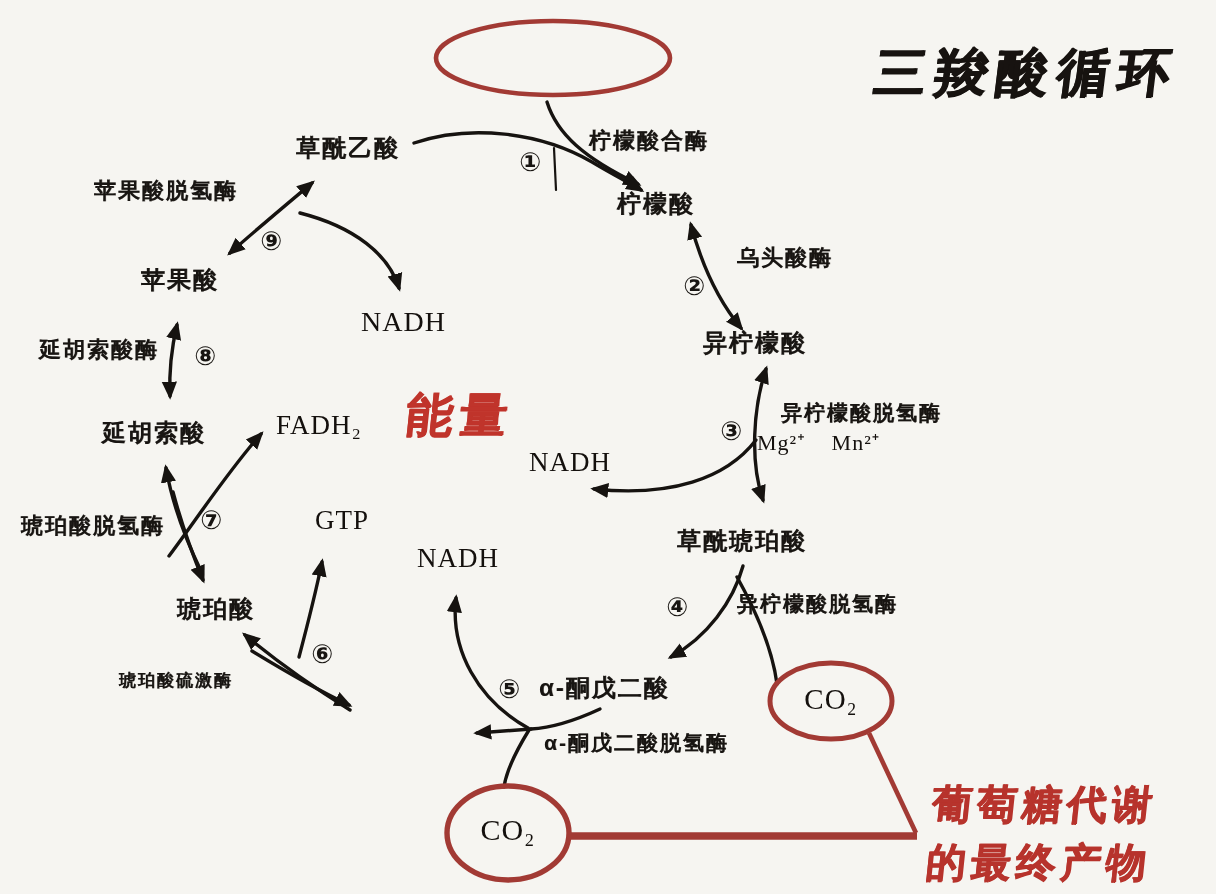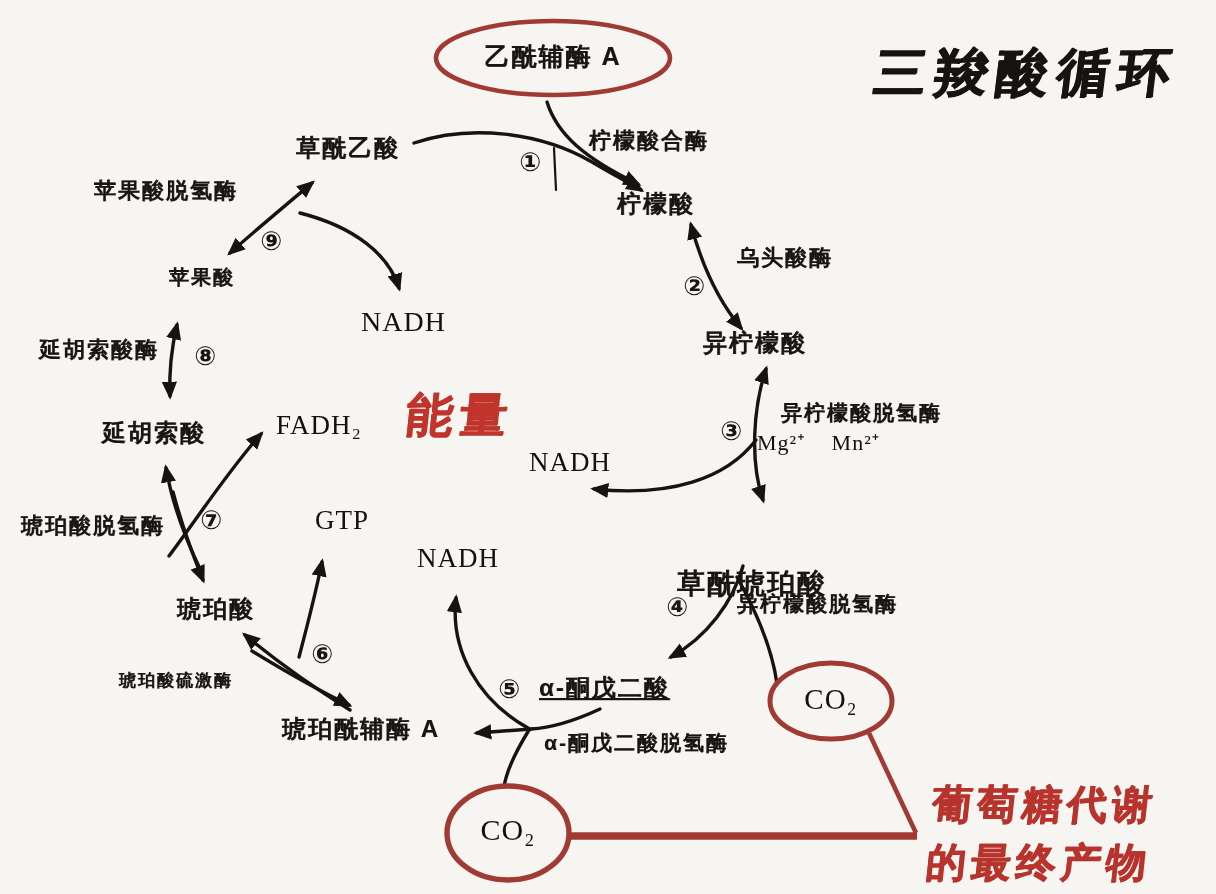--- a/index.html
+++ b/index.html
@@ -85,34 +85,33 @@
       <ellipse cx="553" cy="58" rx="117" ry="37" stroke-width="4.6"></ellipse>
       <ellipse cx="831" cy="701" rx="61" ry="38" stroke-width="5"></ellipse>
       <ellipse cx="508" cy="833" rx="61" ry="47" stroke-width="5.4"></ellipse>
       <path d="M 571,836 L 917,836" stroke-width="7.5"></path>
       <path d="M 869,733 L 916,833" stroke-width="4.6"></path>
     </g>
   </svg>
 
   <div class="title-brush" style="left:874px;top:38px;font-size:52px;">三羧酸循环</div>
 
-  <div class="lbl center" style="left:450px;top:42px;width:206px;font-size:25px;">乙酰辅酶 A</div>
 
   <div class="lbl" style="left:589px;top:128px;font-size:22px;">柠檬酸合酶</div>
   <div class="step" style="left:519px;top:147px;font-size:26px;">①</div>
 
   <div class="lbl" style="left:296px;top:134px;font-size:24px;">草酰乙酸</div>
   <div class="lbl" style="left:94px;top:178px;font-size:22px;">苹果酸脱氢酶</div>
   <div class="step" style="left:260px;top:226px;font-size:26px;">⑨</div>
 
   <div class="lbl" style="left:617px;top:190px;font-size:24px;">柠檬酸</div>
   <div class="step" style="left:683px;top:271px;font-size:26px;">②</div>
   <div class="lbl" style="left:737px;top:245px;font-size:22px;">乌头酸酶</div>
 
-  <div class="lbl" style="left:141px;top:266px;font-size:20px;margin-left:28px;">苹果酸</div>
+  <div class="lbl" style="left:141px;top:266px;font-size:24px;">苹果酸</div>
 
   <div class="chem" style="left:361px;top:306px;font-size:28px;">NADH</div>
 
   <div class="lbl" style="left:703px;top:329px;font-size:24px;">异柠檬酸</div>
 
   <div class="lbl" style="left:39px;top:337px;font-size:22px;">延胡索酸酶</div>
   <div class="step" style="left:194px;top:341px;font-size:26px;">⑧</div>
 
   <div class="brush" style="left:406px;top:384px;font-size:47px;color:#c0342b;letter-spacing:7px;">能量</div>
 
@@ -124,36 +123,35 @@
   <div class="chem" style="left:757px;top:426px;font-size:22px;">Mg²⁺    Mn²⁺</div>
 
   <div class="chem" style="left:529px;top:447px;font-size:27px;">NADH</div>
 
   <div class="step" style="left:200px;top:505px;font-size:26px;">⑦</div>
   <div class="lbl" style="left:21px;top:513px;font-size:22px;">琥珀酸脱氢酶</div>
 
   <div class="chem" style="left:315px;top:505px;font-size:27px;">GTP</div>
   <div class="chem" style="left:417px;top:543px;font-size:27px;">NADH</div>
 
-  <div class="lbl" style="left:677px;top:527px;font-size:28px;margin-top:41px;">草酰琥珀酸</div>
+  <div class="lbl" style="left:677px;top:527px;font-size:24px;">草酰琥珀酸</div>
 
   <div class="lbl" style="left:177px;top:595px;font-size:24px;">琥珀酸</div>
 
   <div class="step" style="left:666px;top:592px;font-size:26px;">④</div>
   <div class="lbl" style="left:737px;top:592px;font-size:21px;">异柠檬酸脱氢酶</div>
 
   <div class="step" style="left:311px;top:639px;font-size:26px;">⑥</div>
   <div class="lbl" style="left:119px;top:671px;font-size:17px;">琥珀酸硫激酶</div>
 
   <div class="step" style="left:498px;top:674px;font-size:26px;">⑤</div>
-  <div class="lbl" style="left:539px;top:674px;font-size:24px;text-decoration:underline;">α-酮戊二酸</div>
+  <div class="lbl" style="left:539px;top:674px;font-size:24px;">α-酮戊二酸</div>
 
   <div class="chem center" style="left:786px;top:683px;width:90px;font-size:29px;">CO₂</div>
 
-  <div class="lbl" style="left:282px;top:715px;font-size:24px;">琥珀酰辅酶 A</div>
   <div class="lbl" style="left:544px;top:731px;font-size:21px;">α-酮戊二酸脱氢酶</div>
 
   <div class="chem center" style="left:463px;top:813px;width:90px;font-size:30px;">CO₂</div>
 
   <div class="brush" style="left:932px;top:777px;font-size:40px;color:#b7332c;letter-spacing:5px;">葡萄糖代谢</div>
   <div class="brush" style="left:926px;top:835px;font-size:40px;color:#b7332c;letter-spacing:5px;">的最终产物</div>
 
 </div>
 
 </body></html>

